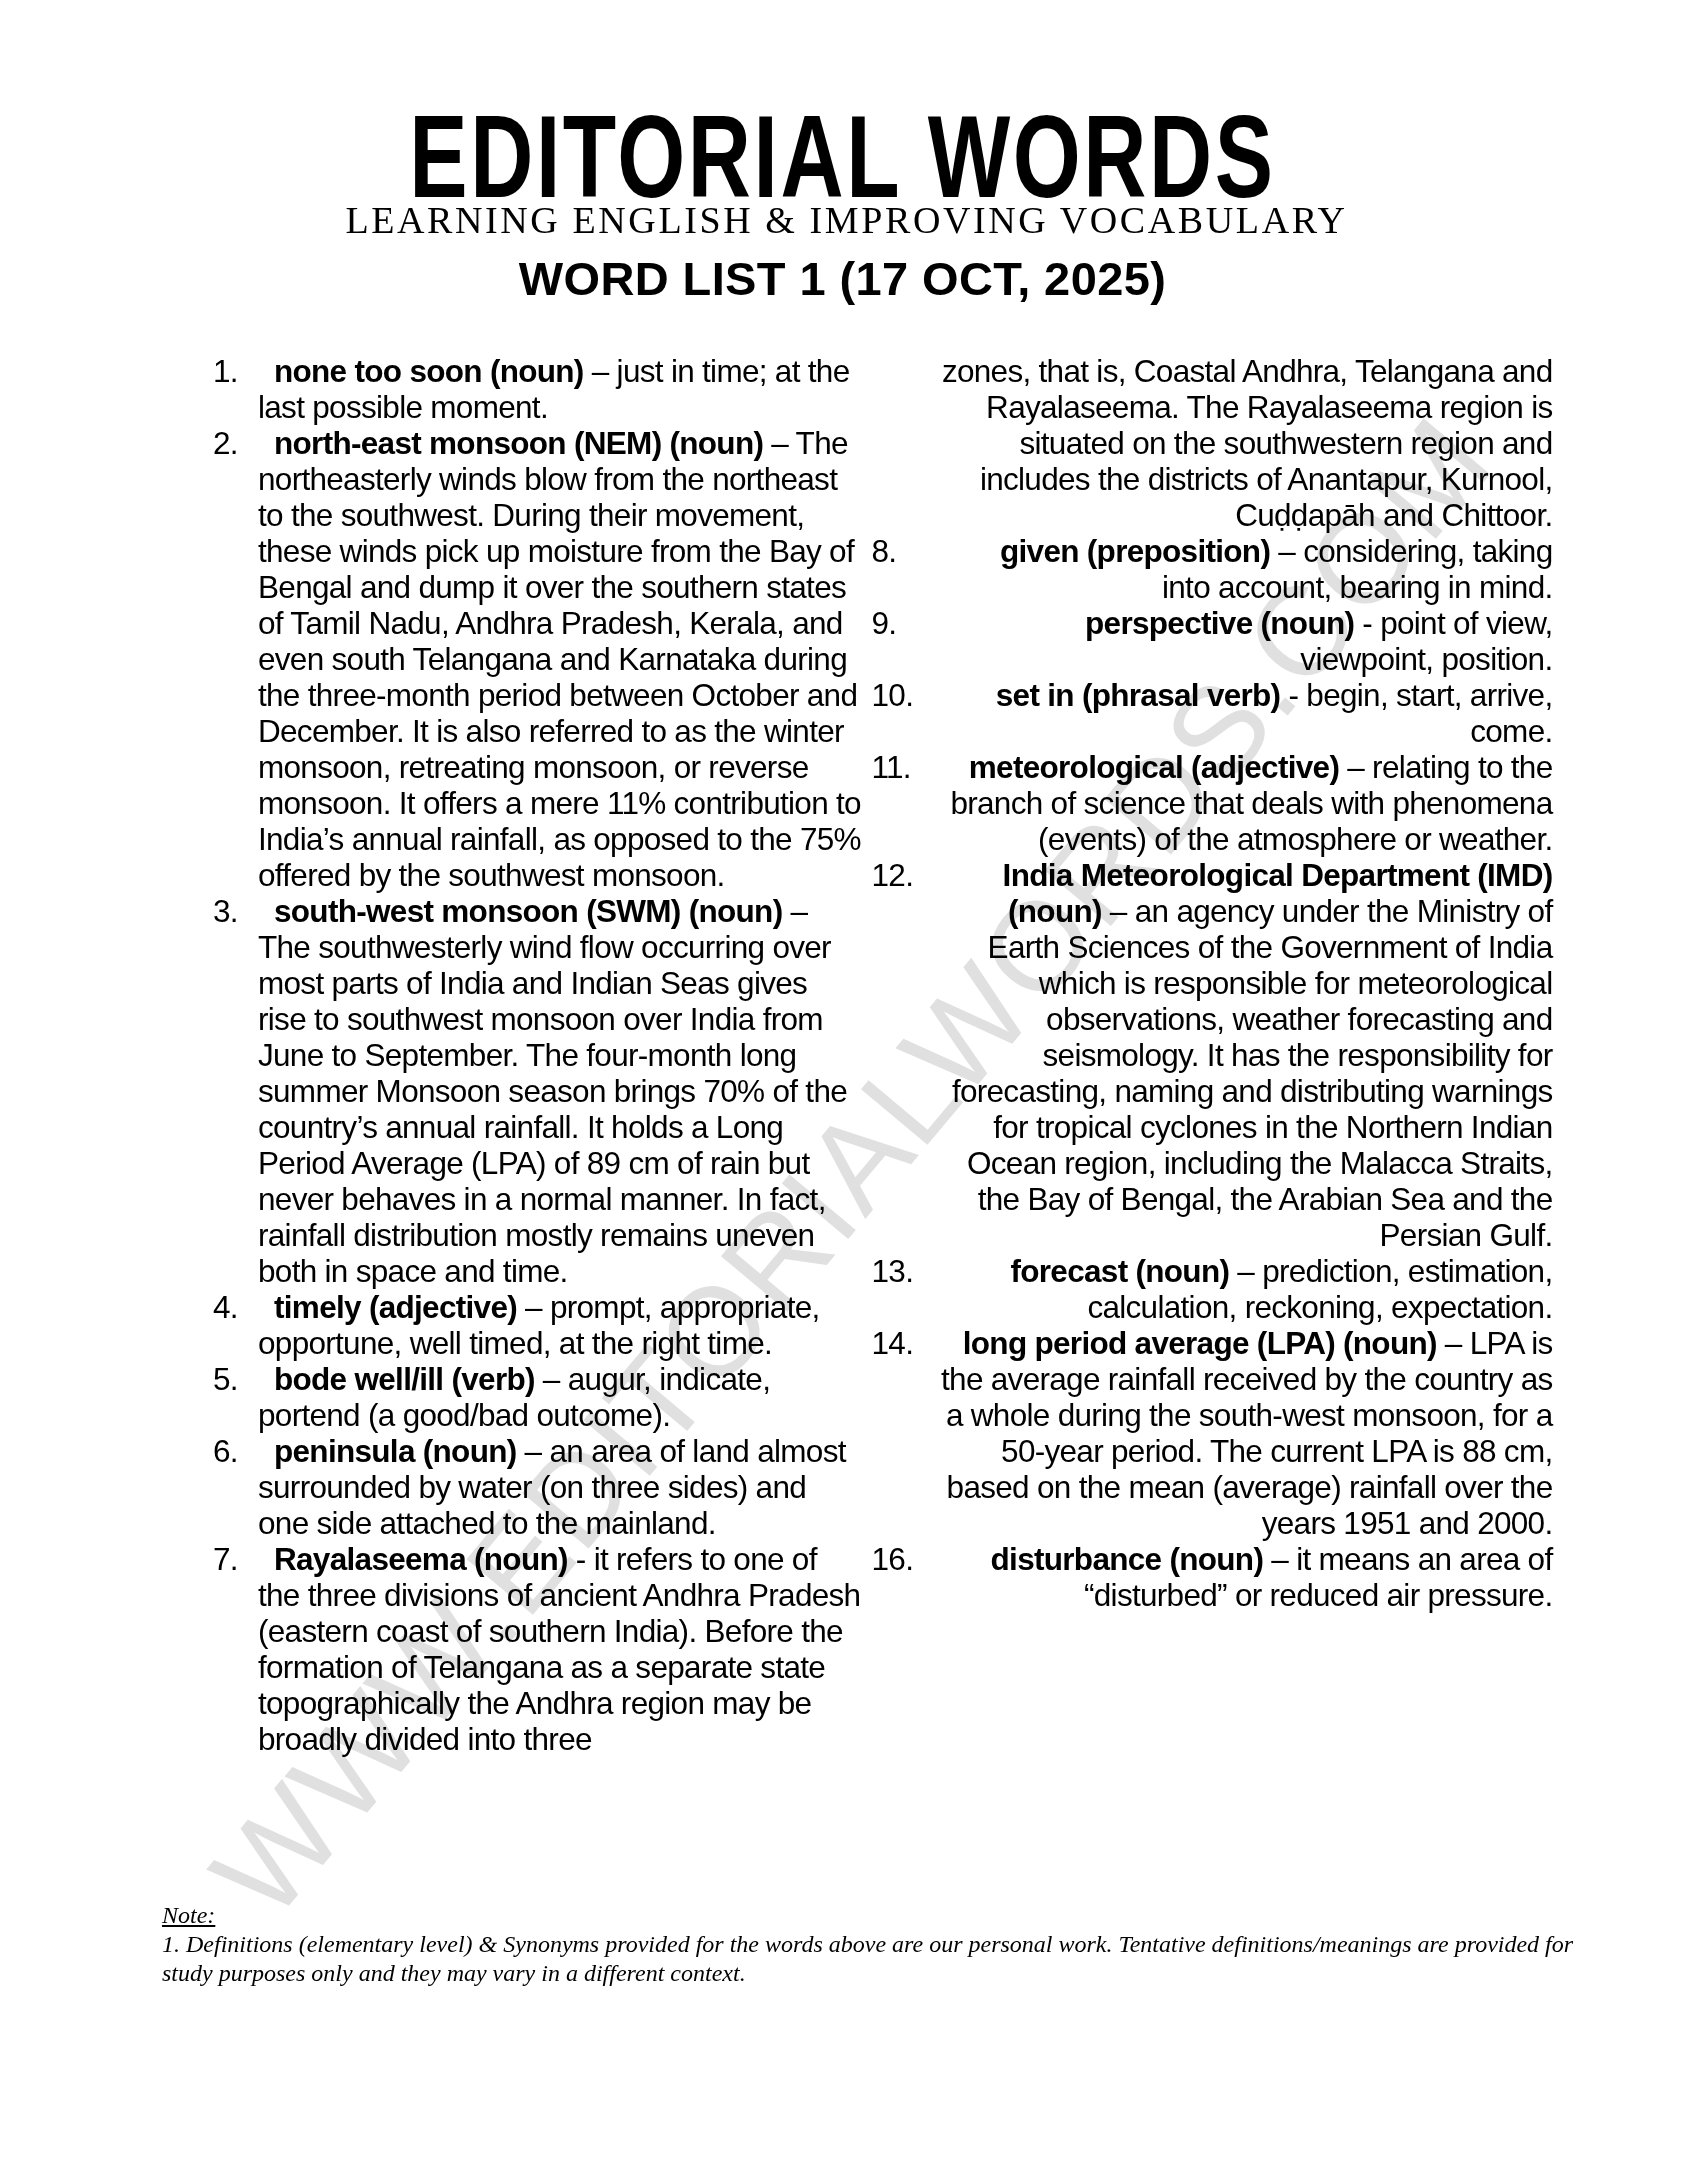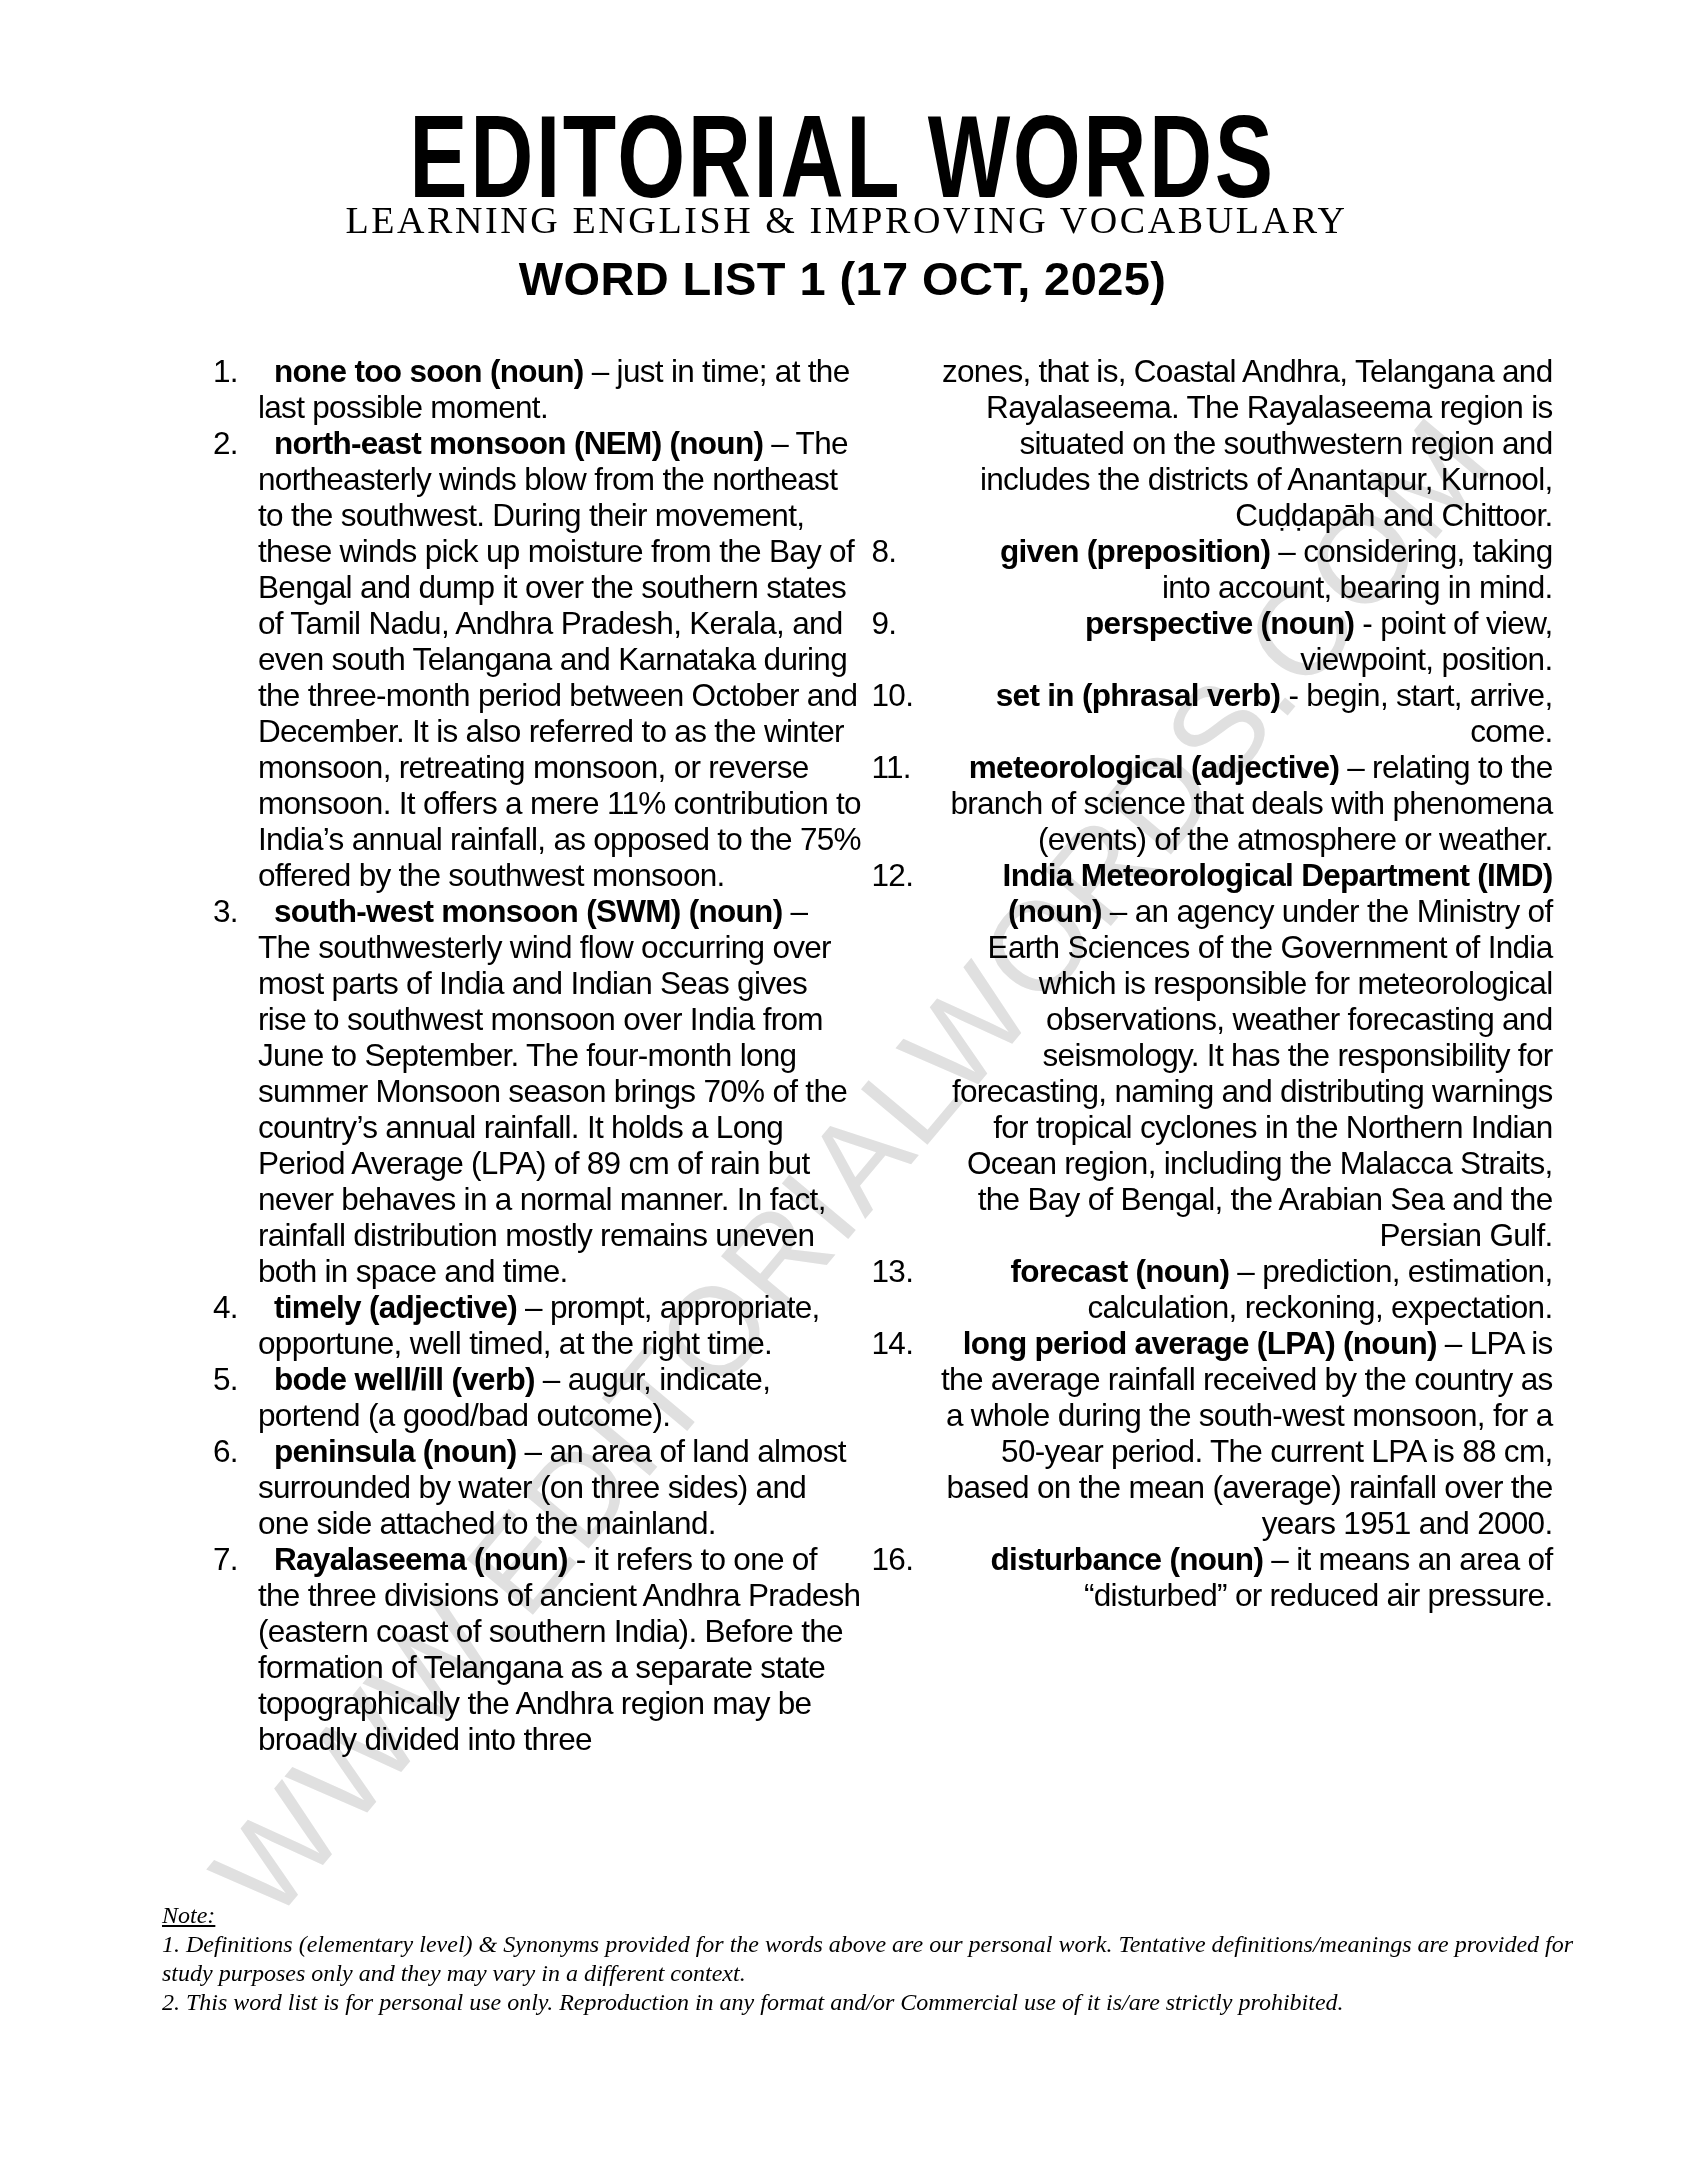--- a/index.html
+++ b/index.html
@@ -110,17 +110,16 @@
   <div class="entry"><span class="num">14.</span><span class="term">long period average (LPA) (noun)</span> <span class="def">– LPA is the average rainfall received by the country as a whole during the south-west monsoon, for a 50-year period. The current LPA is 88 cm, based on the mean (average) rainfall over the years 1951 and 2000.</span></div>
 
 
   <div class="entry"><span class="num">16.</span><span class="term">disturbance (noun)</span> <span class="def">– it means an area of “disturbed” or reduced air pressure.</span></div>
 </div>
   </div>
 
   <div class="note">
     <div class="note-label">Note:</div>
     <div class="note-line">1. Definitions (elementary level) &amp; Synonyms provided for the words above are our personal work. Tentative definitions/meanings are provided for study purposes only and they may vary in a different context.</div>
-    <div class="note-line">2. This word list is for personal use only. Reproduction in any format and/or Commercial use of it is/are strictly prohibited.</div>
   </div>
 
 </div>
 
 
 </body></html>

